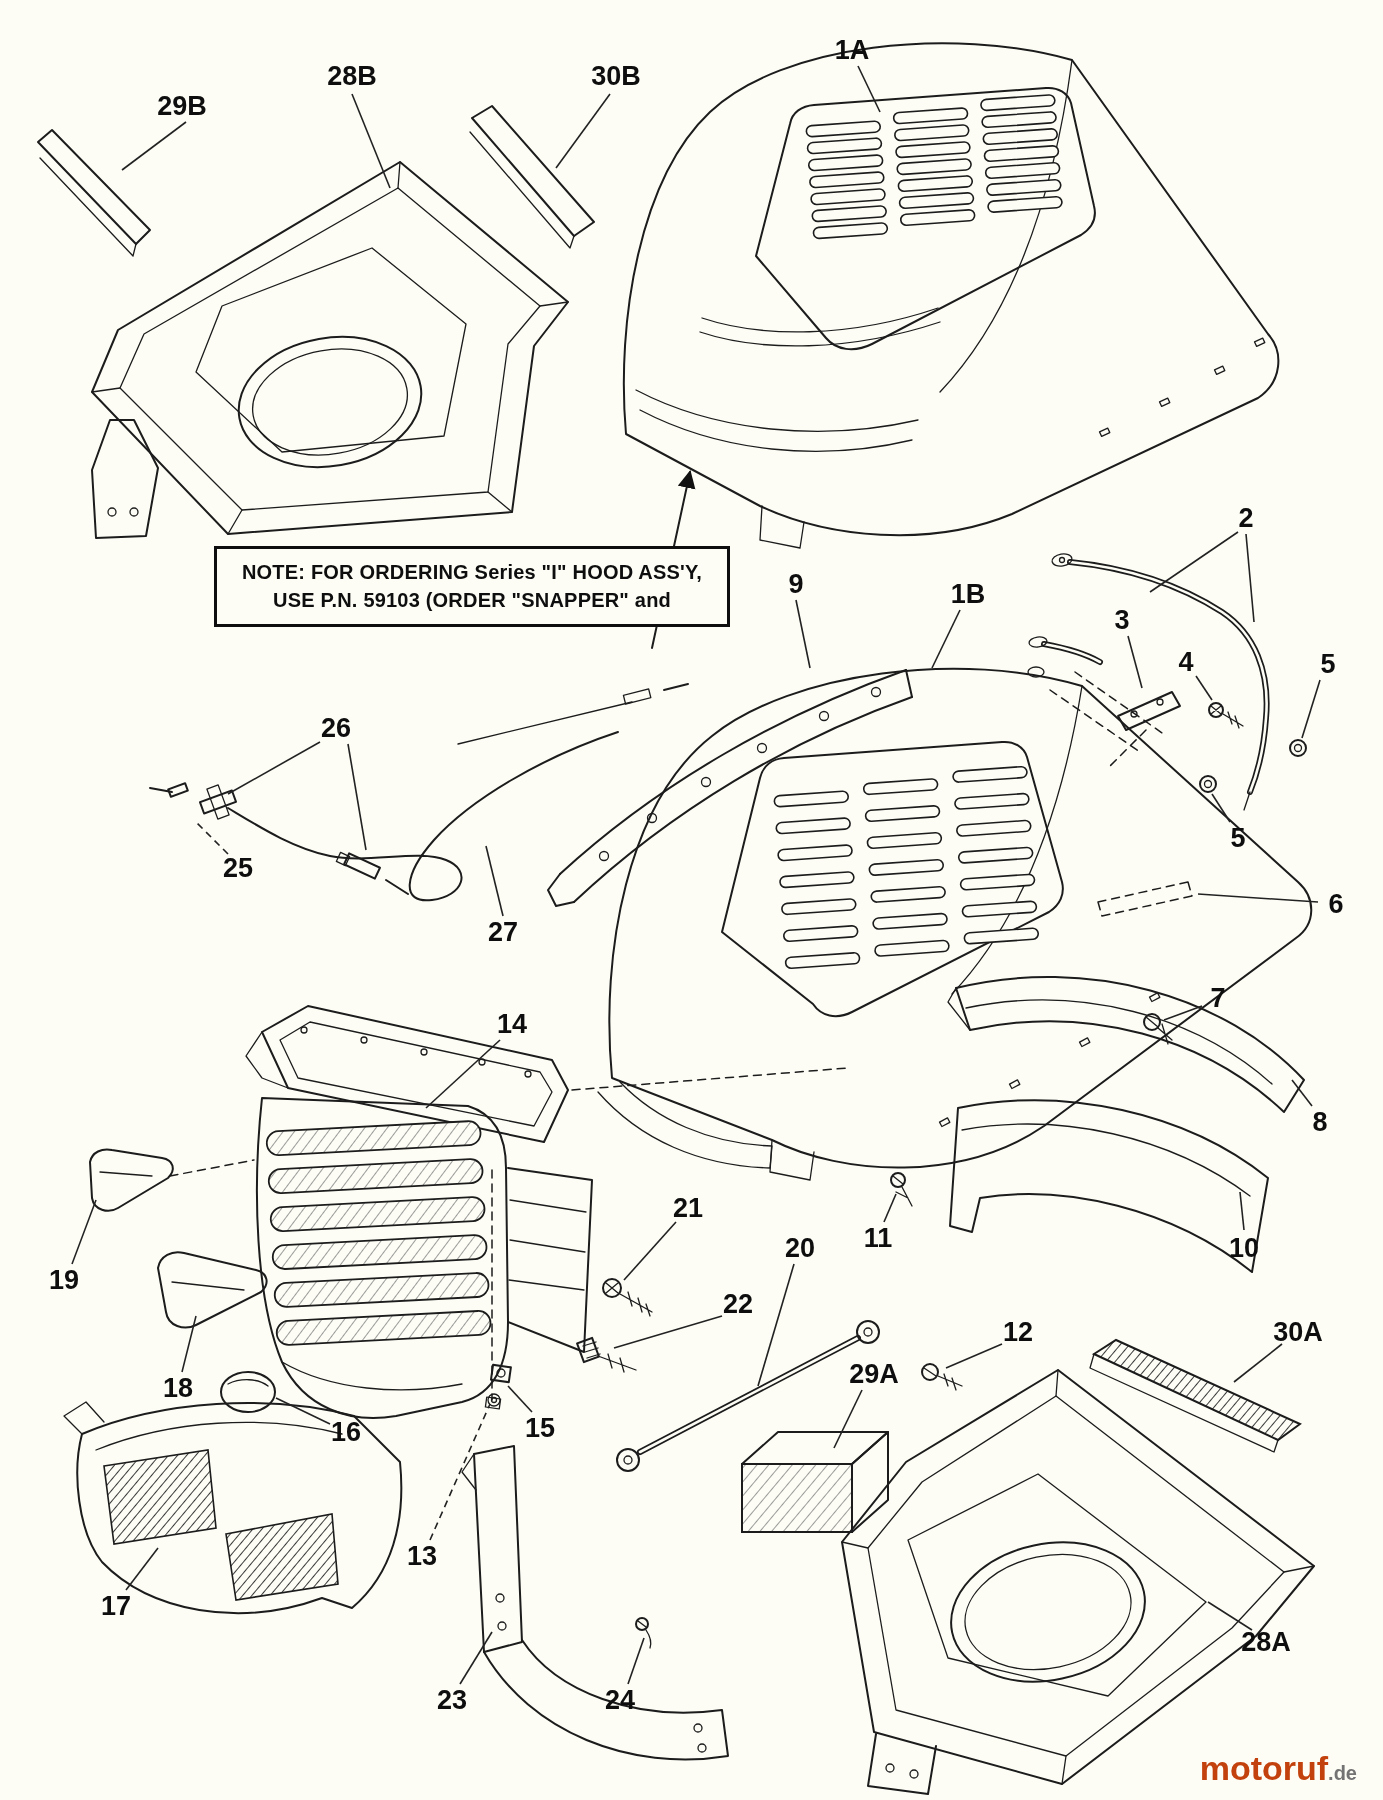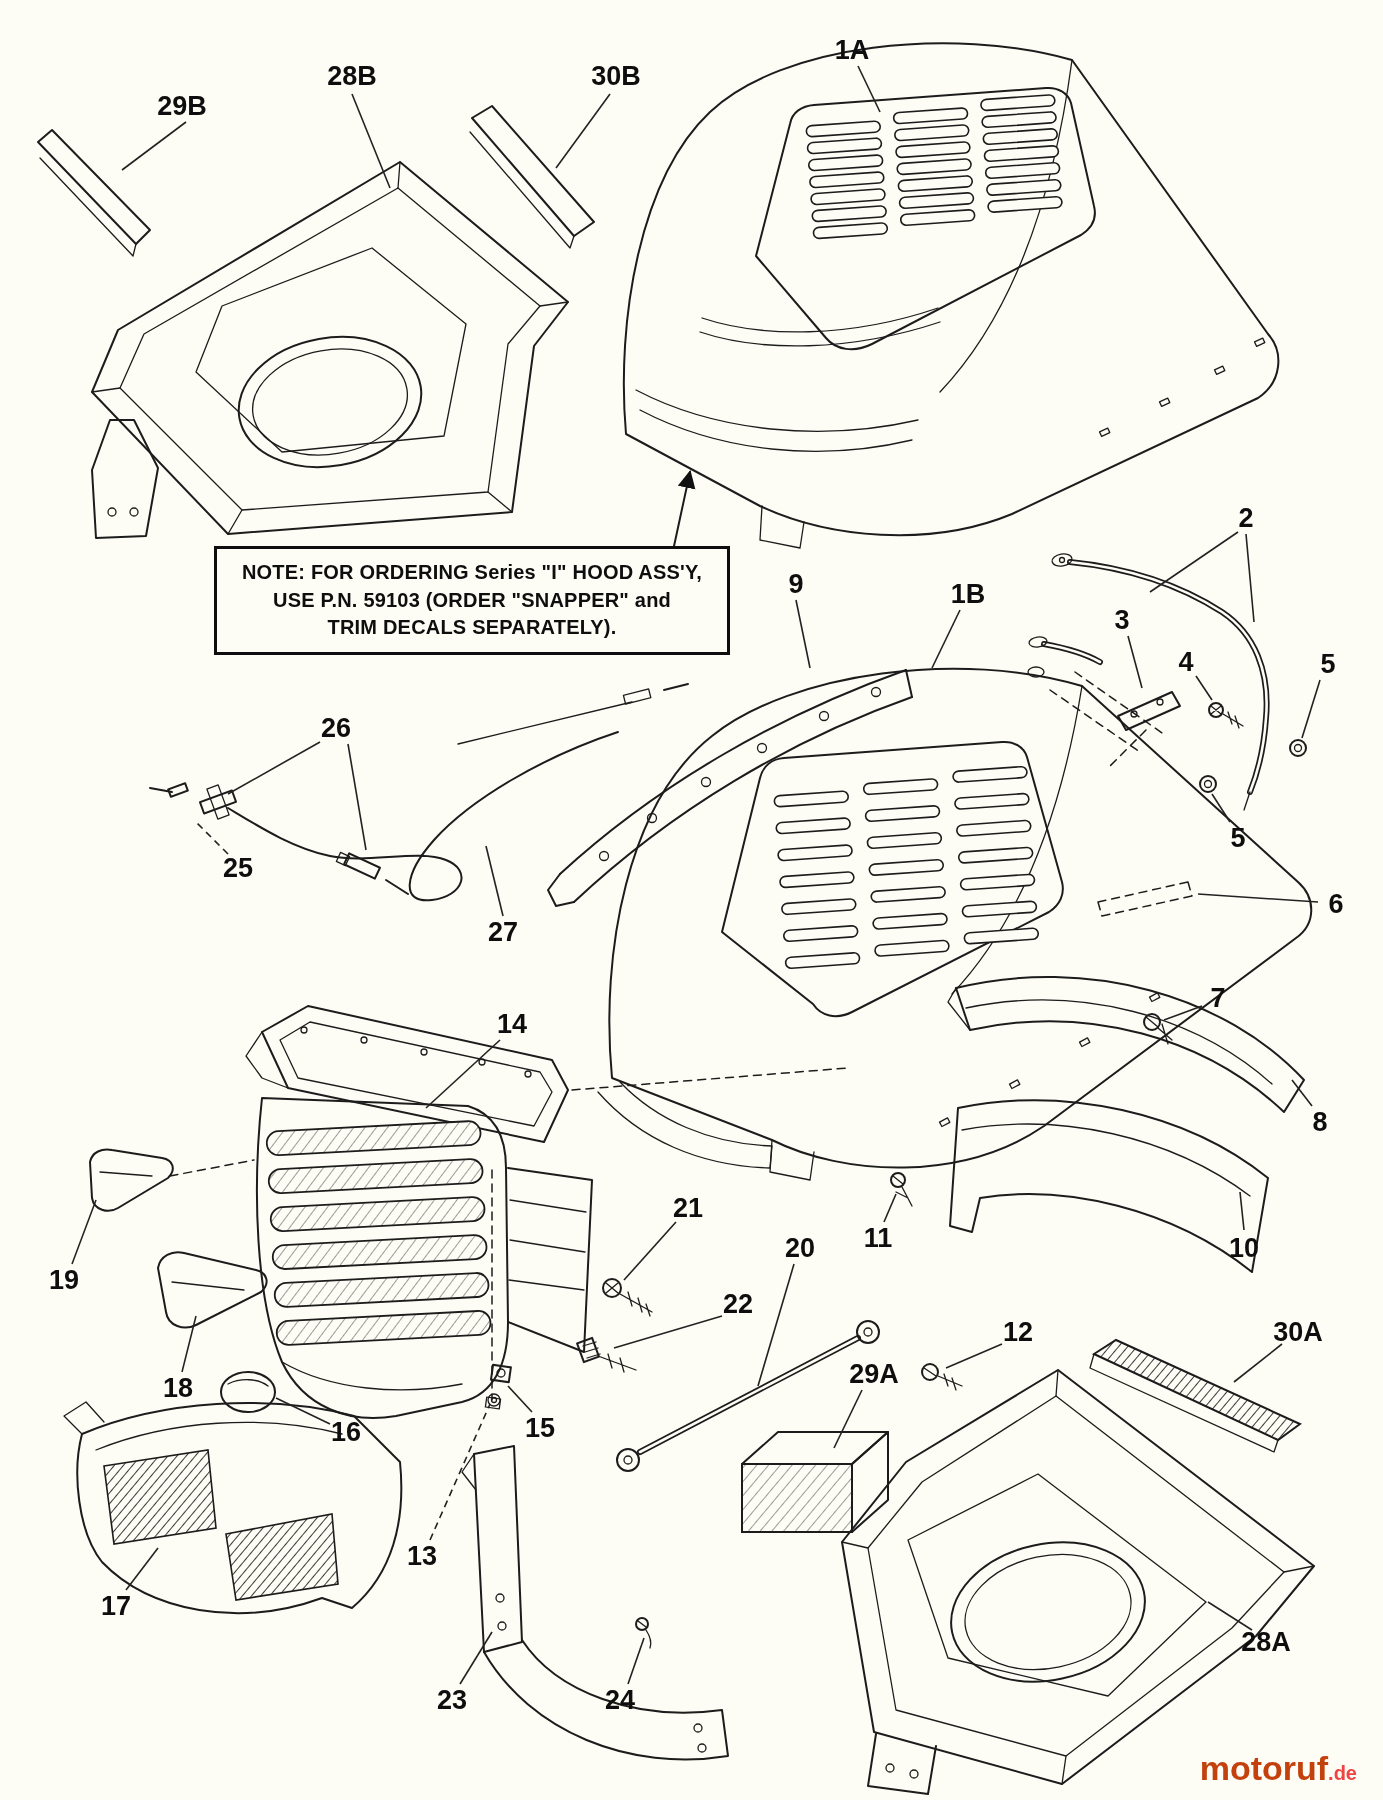--- a/index.html
+++ b/index.html
@@ -422,18 +422,17 @@
       <text x="116" y="1606">17</text>
       <text x="452" y="1700">23</text>
       <text x="620" y="1700">24</text>
       <text x="1266" y="1642">28A</text>
     </g>
 </svg>
 
 <div class="note-box">
   <div>NOTE: FOR ORDERING Series "I" HOOD ASS'Y,</div>
   <div>USE P.N. 59103 (ORDER "SNAPPER" and</div>
-  <div>TRIM DECALS SEPARATELY).</div>
 </div>
 
 <div class="watermark">
-  <span class="brand" style="color: #c2410c;">motoruf</span><span class="tld" style="color: #ef4444;">.de</span>
+  <span class="brand" style="color: #c2410c;">motoruf</span><span class="tld" style="color: #737373;">.de</span>
 </div>
 
 </body></html>

